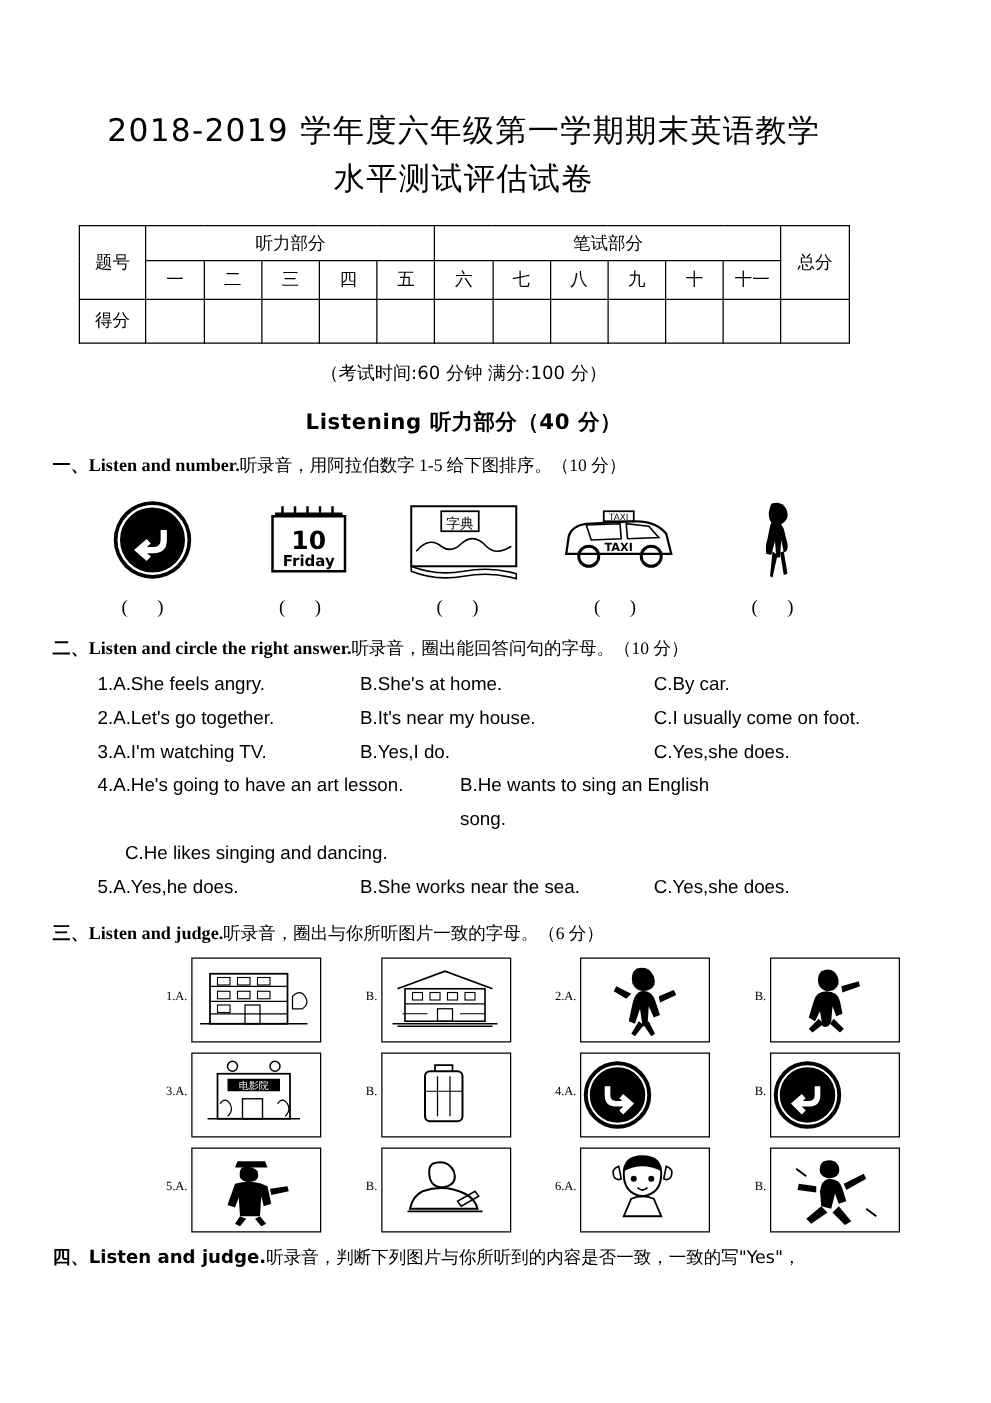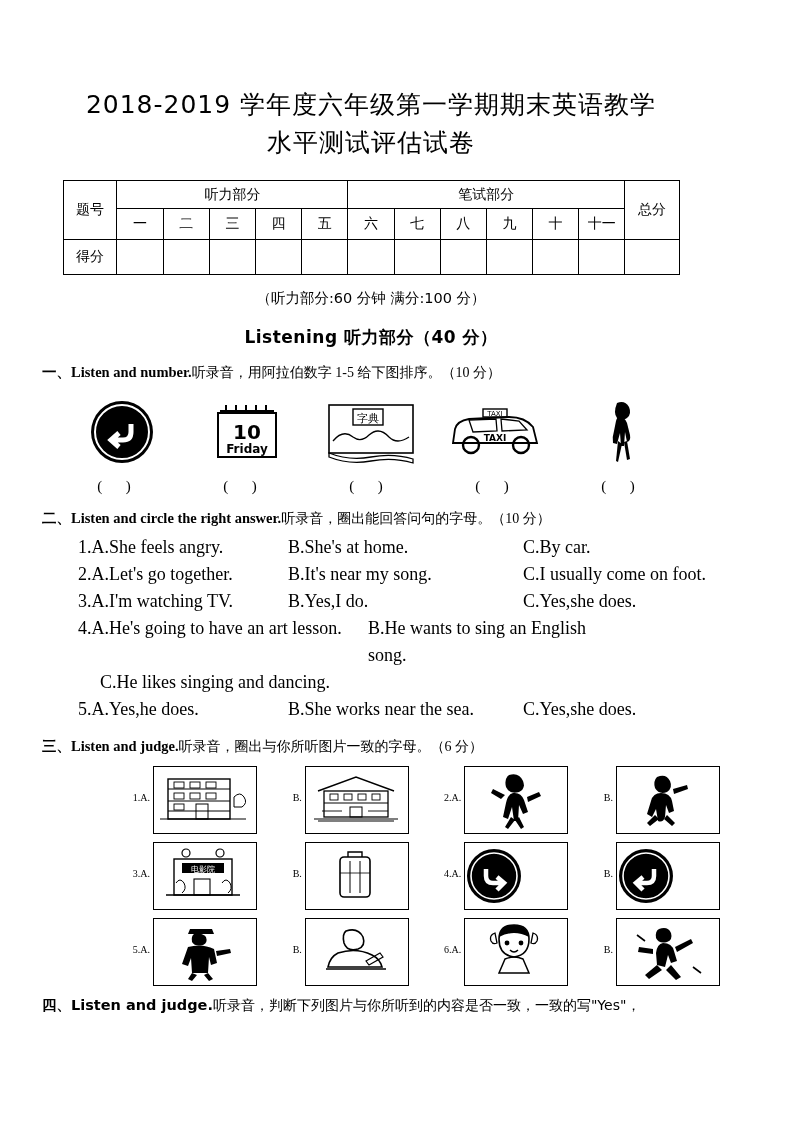--- a/index.html
+++ b/index.html
@@ -121,22 +121,22 @@
     font-size: 15px;
   }
   .bracket-cell {
     width: 110px;
     text-align: center;
     letter-spacing: 10px;
   }
   
   .choices {
     margin: 6px 0 0 78px;
-    font-family: Liberation Serif, serif;
-    font-size: 18px;
+    font-family: Liberation Sans, sans-serif;
+    font-size: 15px;
     line-height: 27px;
   }
   .choice-line {
     display: flex;
   }
   .choice-line .a { width: 210px; }
   .choice-line .b { width: 235px; }
   .choice-line .c { flex: 1; }
   .choice-line.wide .a { width: 290px; }
   .choice-cont { margin-left: 22px; }
@@ -228,21 +228,21 @@
         <td></td>
         <td></td>
         <td></td>
         <td></td>
         <td></td>
       </tr>
     </tbody>
       </table>
   </div>
 
-  <div class="exam-info">（听力部分:60 分钟      满分:100 分）</div>
+  <div class="exam-info">（考试时间:60 分钟      满分:100 分）</div>
 
   <div class="section-head">Listening   听力部分（40 分）</div>
 
   <div class="q-head">
     <span>一、</span><span class="en">Listen and number.</span><span class="cn">听录音，用阿拉伯数字 1-5 给下图排序。（10 分）</span>
   </div>
 
   <div class="pic-row">
     <div class="pic-cell">
       <svg width="66" height="66" viewBox="0 0 66 66">
@@ -303,21 +303,21 @@
   </div>
 
   <div class="choices">
     <div class="choice-line">
       <div class="a">1.A.She feels angry.</div>
       <div class="b">B.She's at home.</div>
       <div class="c">C.By car.</div>
     </div>
     <div class="choice-line">
       <div class="a">2.A.Let's go together.</div>
-      <div class="b">B.It's near my song.</div>
+      <div class="b">B.It's near my house.</div>
       <div class="c">C.I usually come on foot.</div>
     </div>
     <div class="choice-line">
       <div class="a">3.A.I'm watching TV.</div>
       <div class="b">B.Yes,I do.</div>
       <div class="c">C.Yes,she does.</div>
     </div>
     <div class="choice-line wide">
       <div class="a">4.A.He's going to have an art lesson.</div>
       <div class="b">B.He wants to sing an English song.</div>

